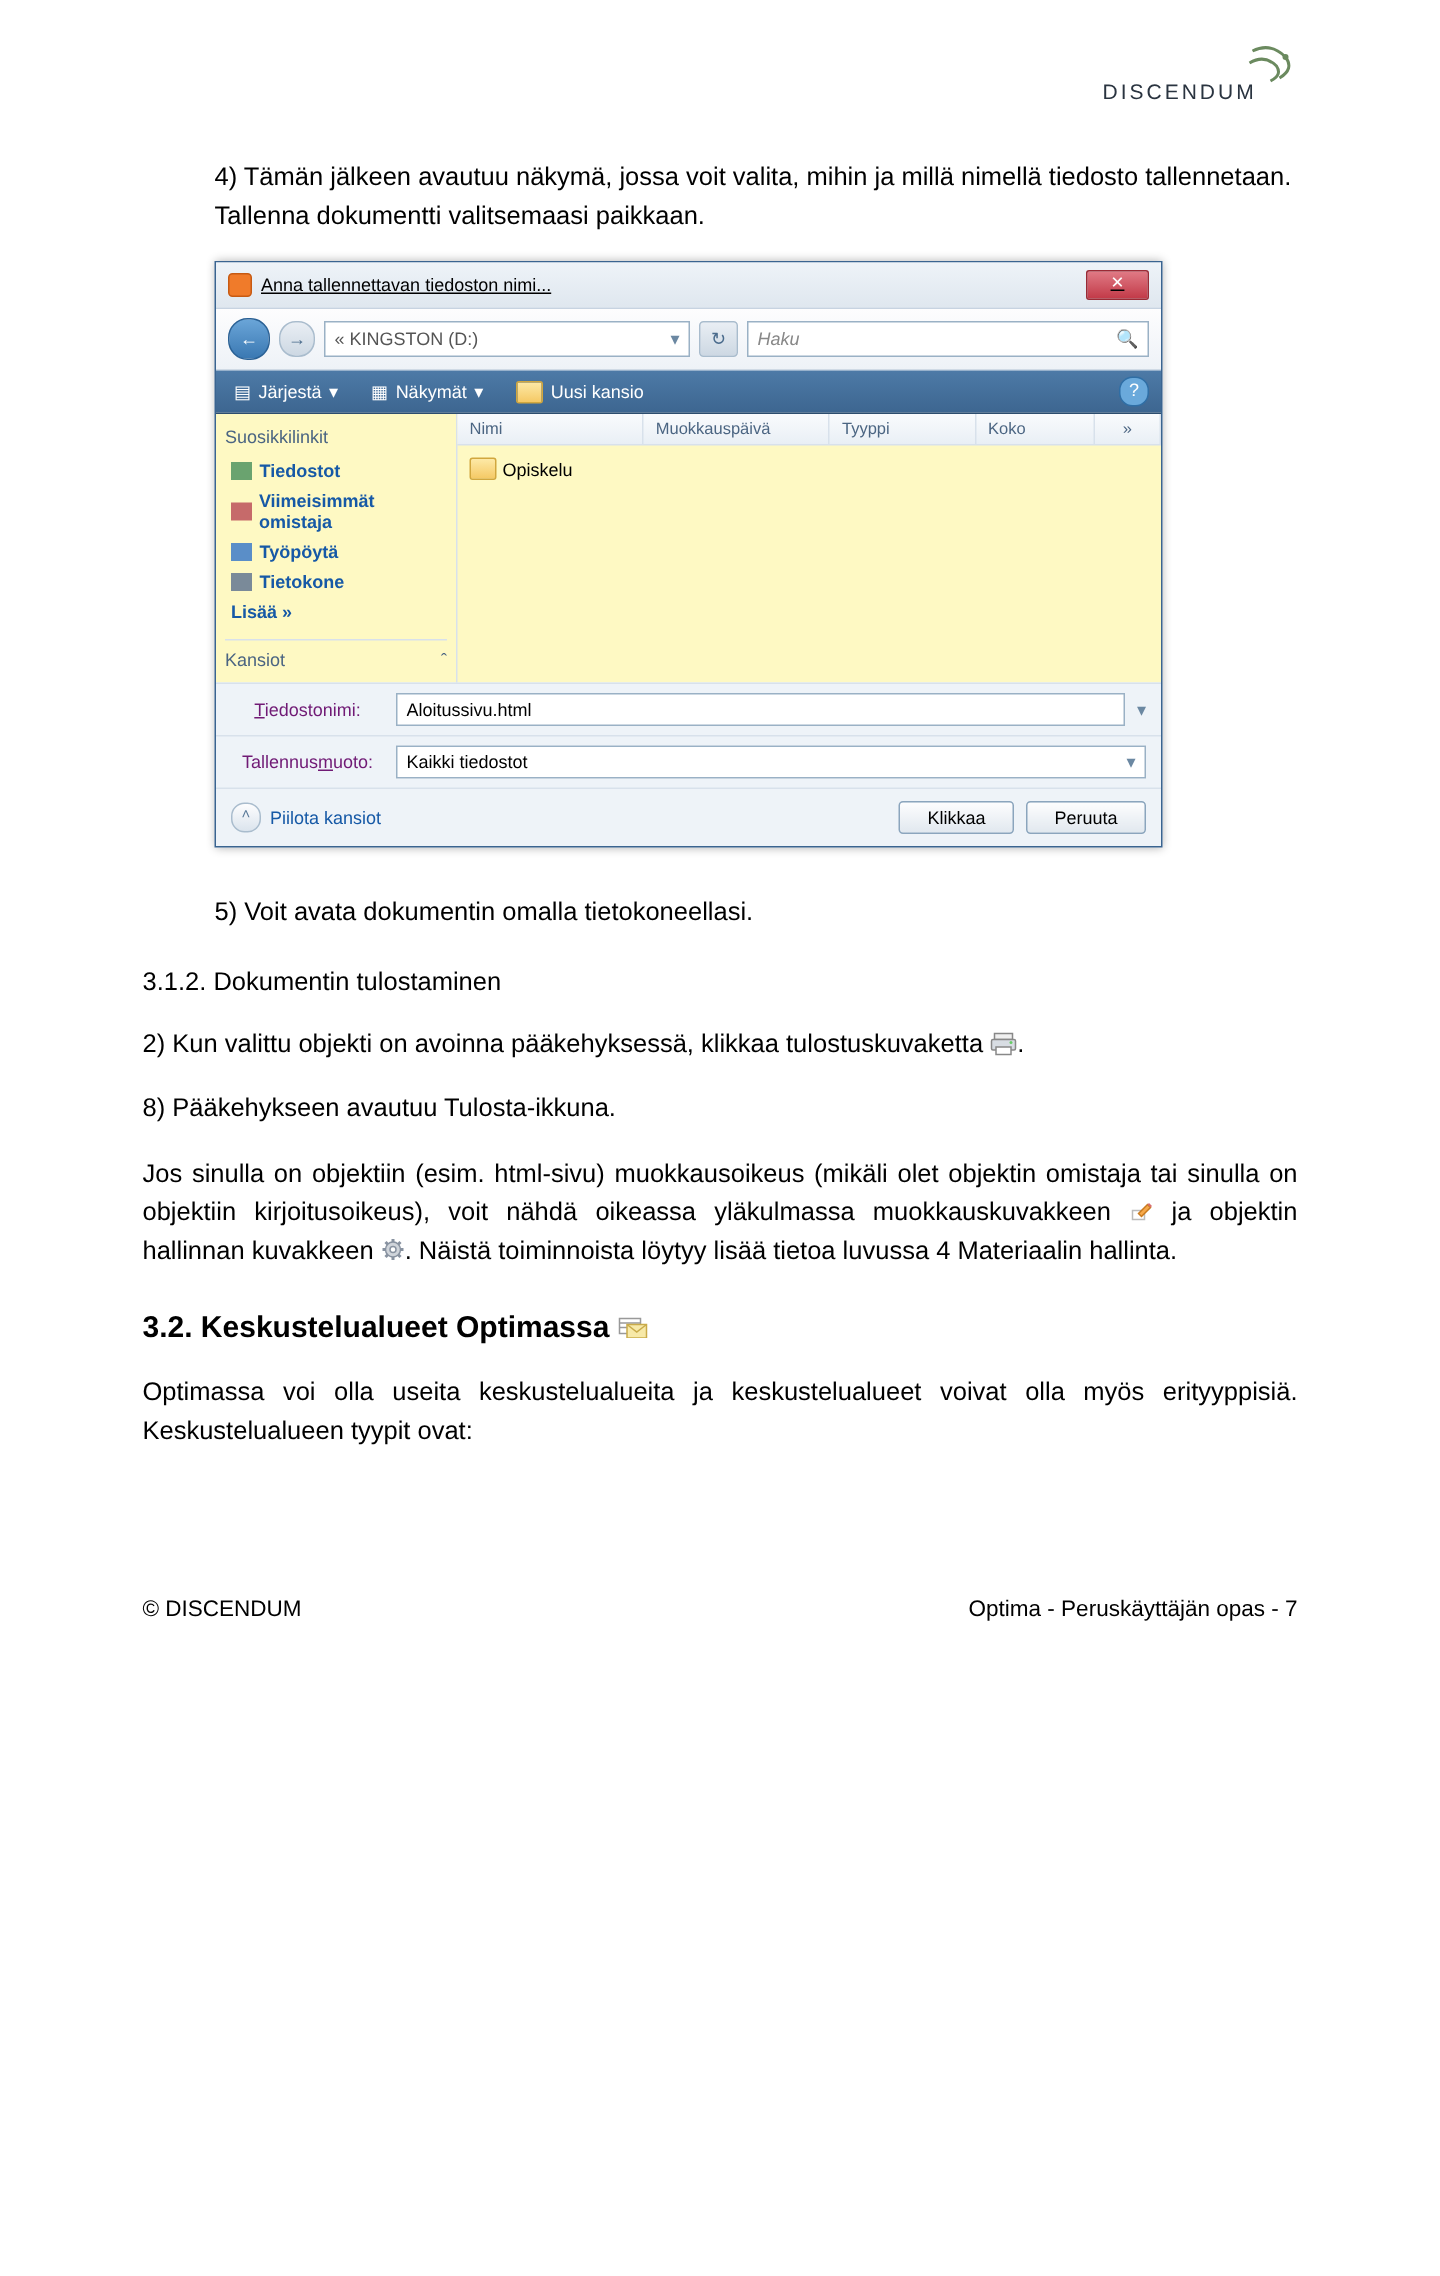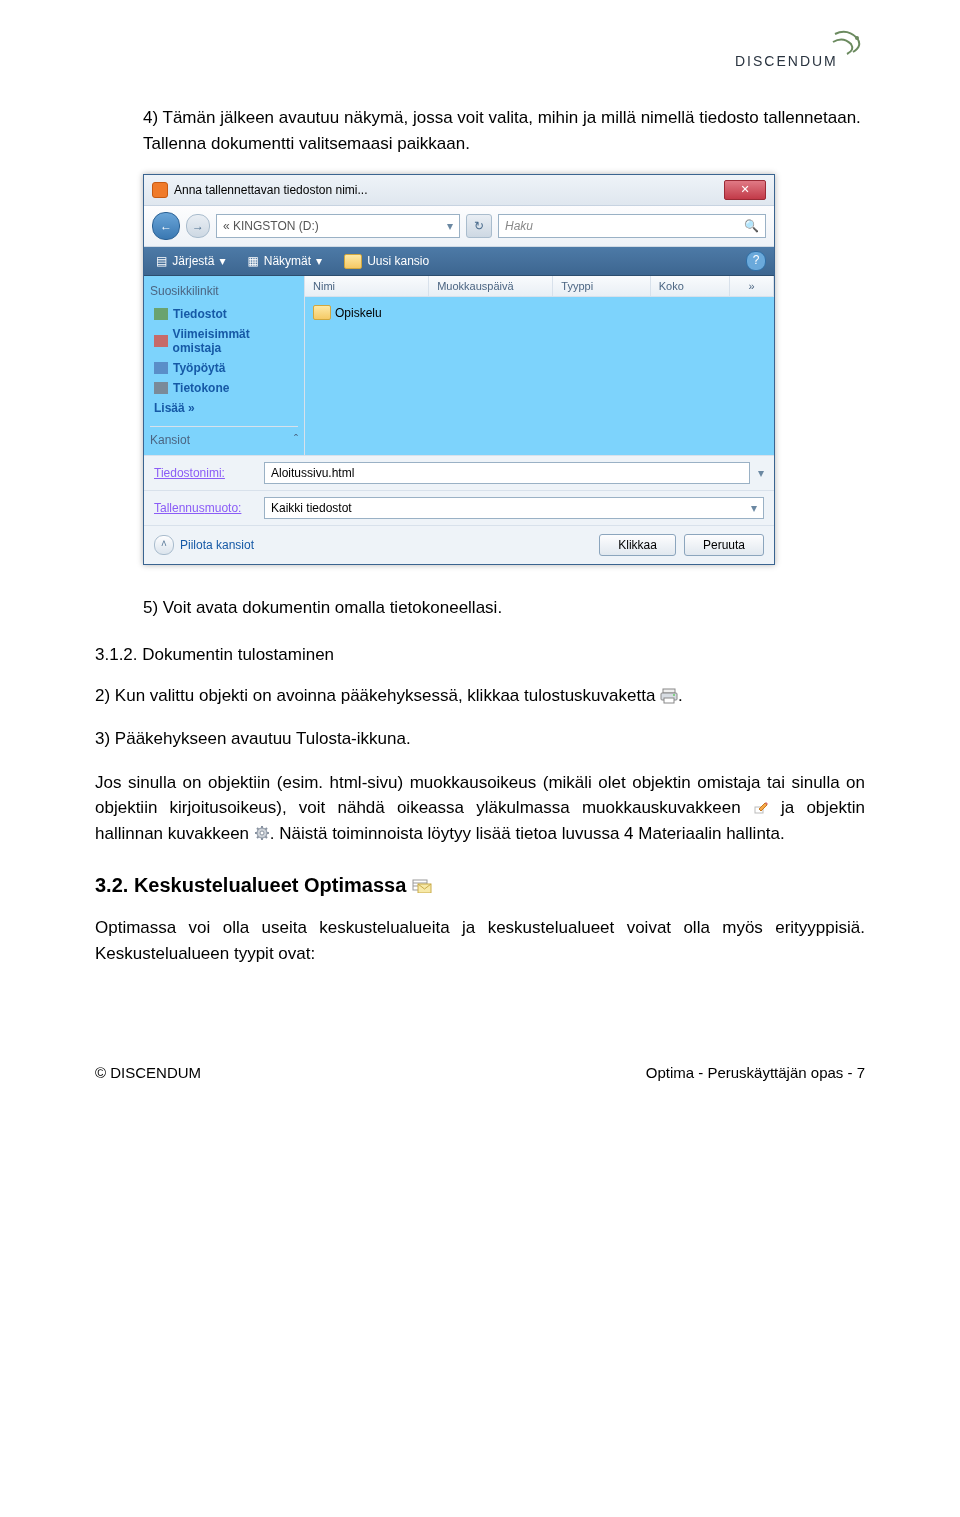--- a/index.html
+++ b/index.html
@@ -43,20 +43,21 @@
     font-size: 12px;
     color: #000;
     box-shadow: 0 0 6px rgba(0,0,0,0.3);
   }
   .titlebar {
     background: linear-gradient(#eef3f8,#dfe7ef);
     padding: 5px 8px;
     display: flex;
     align-items: center;
     border-bottom: 1px solid #c7d3e1;
+    text-decoration: underline;
   }
   .titlebar .ff {
     width: 14px; height: 14px; background: #f07b2a;
     border-radius: 3px; margin-right: 6px;
     display: inline-block; border:1px solid #c75a12;
   }
   .close-btn {
     margin-left: auto;
     width: 40px; height: 18px;
     background: linear-gradient(#e07a85,#c23a48);
@@ -107,21 +108,21 @@
     display:inline-flex; align-items:center; gap:5px;
     padding:2px 4px;
   }
   .help-q {
     margin-left:auto;
     width:18px; height:18px; border-radius:9px;
     background:#6aa9db; border:1px solid #2f6ea5;
     text-align:center; line-height:16px; color:#fff;
   }
   .body-area {
-    display:flex; background:#7dd3fc;
+    display:flex; background:#fef9c3;
   }
   .sidebar {
     width: 148px;
     border-right: 1px solid #d8e1eb;
     padding: 8px 6px;
     color:#1659a6;
     font-size:12px;
   }
   .sidebar .head { color:#4b6582; margin-bottom:6px; }
   .sidebar .item { padding:3px 0 3px 4px; display:flex; align-items:center; gap:5px;font-weight:bold; }
@@ -145,21 +146,21 @@
     width:16px; height:13px;
     background:linear-gradient(#fde9a6,#f5c965);
     border:1px solid #d1a73e; border-radius:2px;
     display:inline-block;
   }
   .formrow {
     background:#eef3f8; padding:6px 10px;
     display:flex; align-items:center; gap:8px;
     border-top:1px solid #d8e1eb;
   }
-  .formrow .lbl { width:102px; text-align:left; color:#8b5cf6; font-size:12px;text-decoration:underline; }
+  .formrow .lbl { width:102px; text-align:center; color:#701a75; font-size:12px; }
   .formrow input, .formrow .combo {
     flex:1; height:20px; border:1px solid #9ab1c5;
     background:#fff; padding:0 6px; font-size:12px;
   }
   .bottombar {
     background:#eef3f8; padding:8px 10px;
     display:flex; align-items:center; gap:8px;
     border-top:1px solid #d8e1eb;
   }
   .hide-btn {
@@ -343,21 +344,21 @@
     <span class="printer-icon">
       <svg width="18" height="16" viewBox="0 0 18 16">
         <rect x="3" y="1" width="12" height="4" fill="#f0f0f0" stroke="#888"></rect>
         <rect x="1" y="5" width="16" height="7" rx="1" fill="#d8dde3" stroke="#888"></rect>
         <rect x="4" y="10" width="10" height="5" fill="#fff" stroke="#888"></rect>
         <circle cx="14" cy="7" r="1" fill="#6c6"></circle>
       </svg>
     </span><span>.</span>
   </p>
 
-  <p class="para" style="text-align:left;">3) Pääkehykseen avautuu Tulosta-ikkuna.</p>
+  <p class="para" style="text-align:left;">8) Pääkehykseen avautuu Tulosta-ikkuna.</p>
 
   <p class="para">
     <span>Jos sinulla on objektiin (esim. html-sivu) muokkausoikeus (mikäli olet objektin omistaja tai sinulla on objektiin kirjoitusoikeus), voit nähdä oikeassa yläkulmassa muokkauskuvakkeen </span>
     <span class="edit-icon">
       <svg width="16" height="16" viewBox="0 0 16 16">
         <rect x="2" y="8" width="8" height="6" fill="#fff" stroke="#bbb"></rect>
         <path d="M 6 10 L 12 4 L 14 6 L 8 12 Z" fill="#f6a94b" stroke="#c97a1e"></path>
         <path d="M 12 4 L 14 6 L 15 5 L 13 3 Z" fill="#d86f6f"></path>
       </svg>
     </span>

